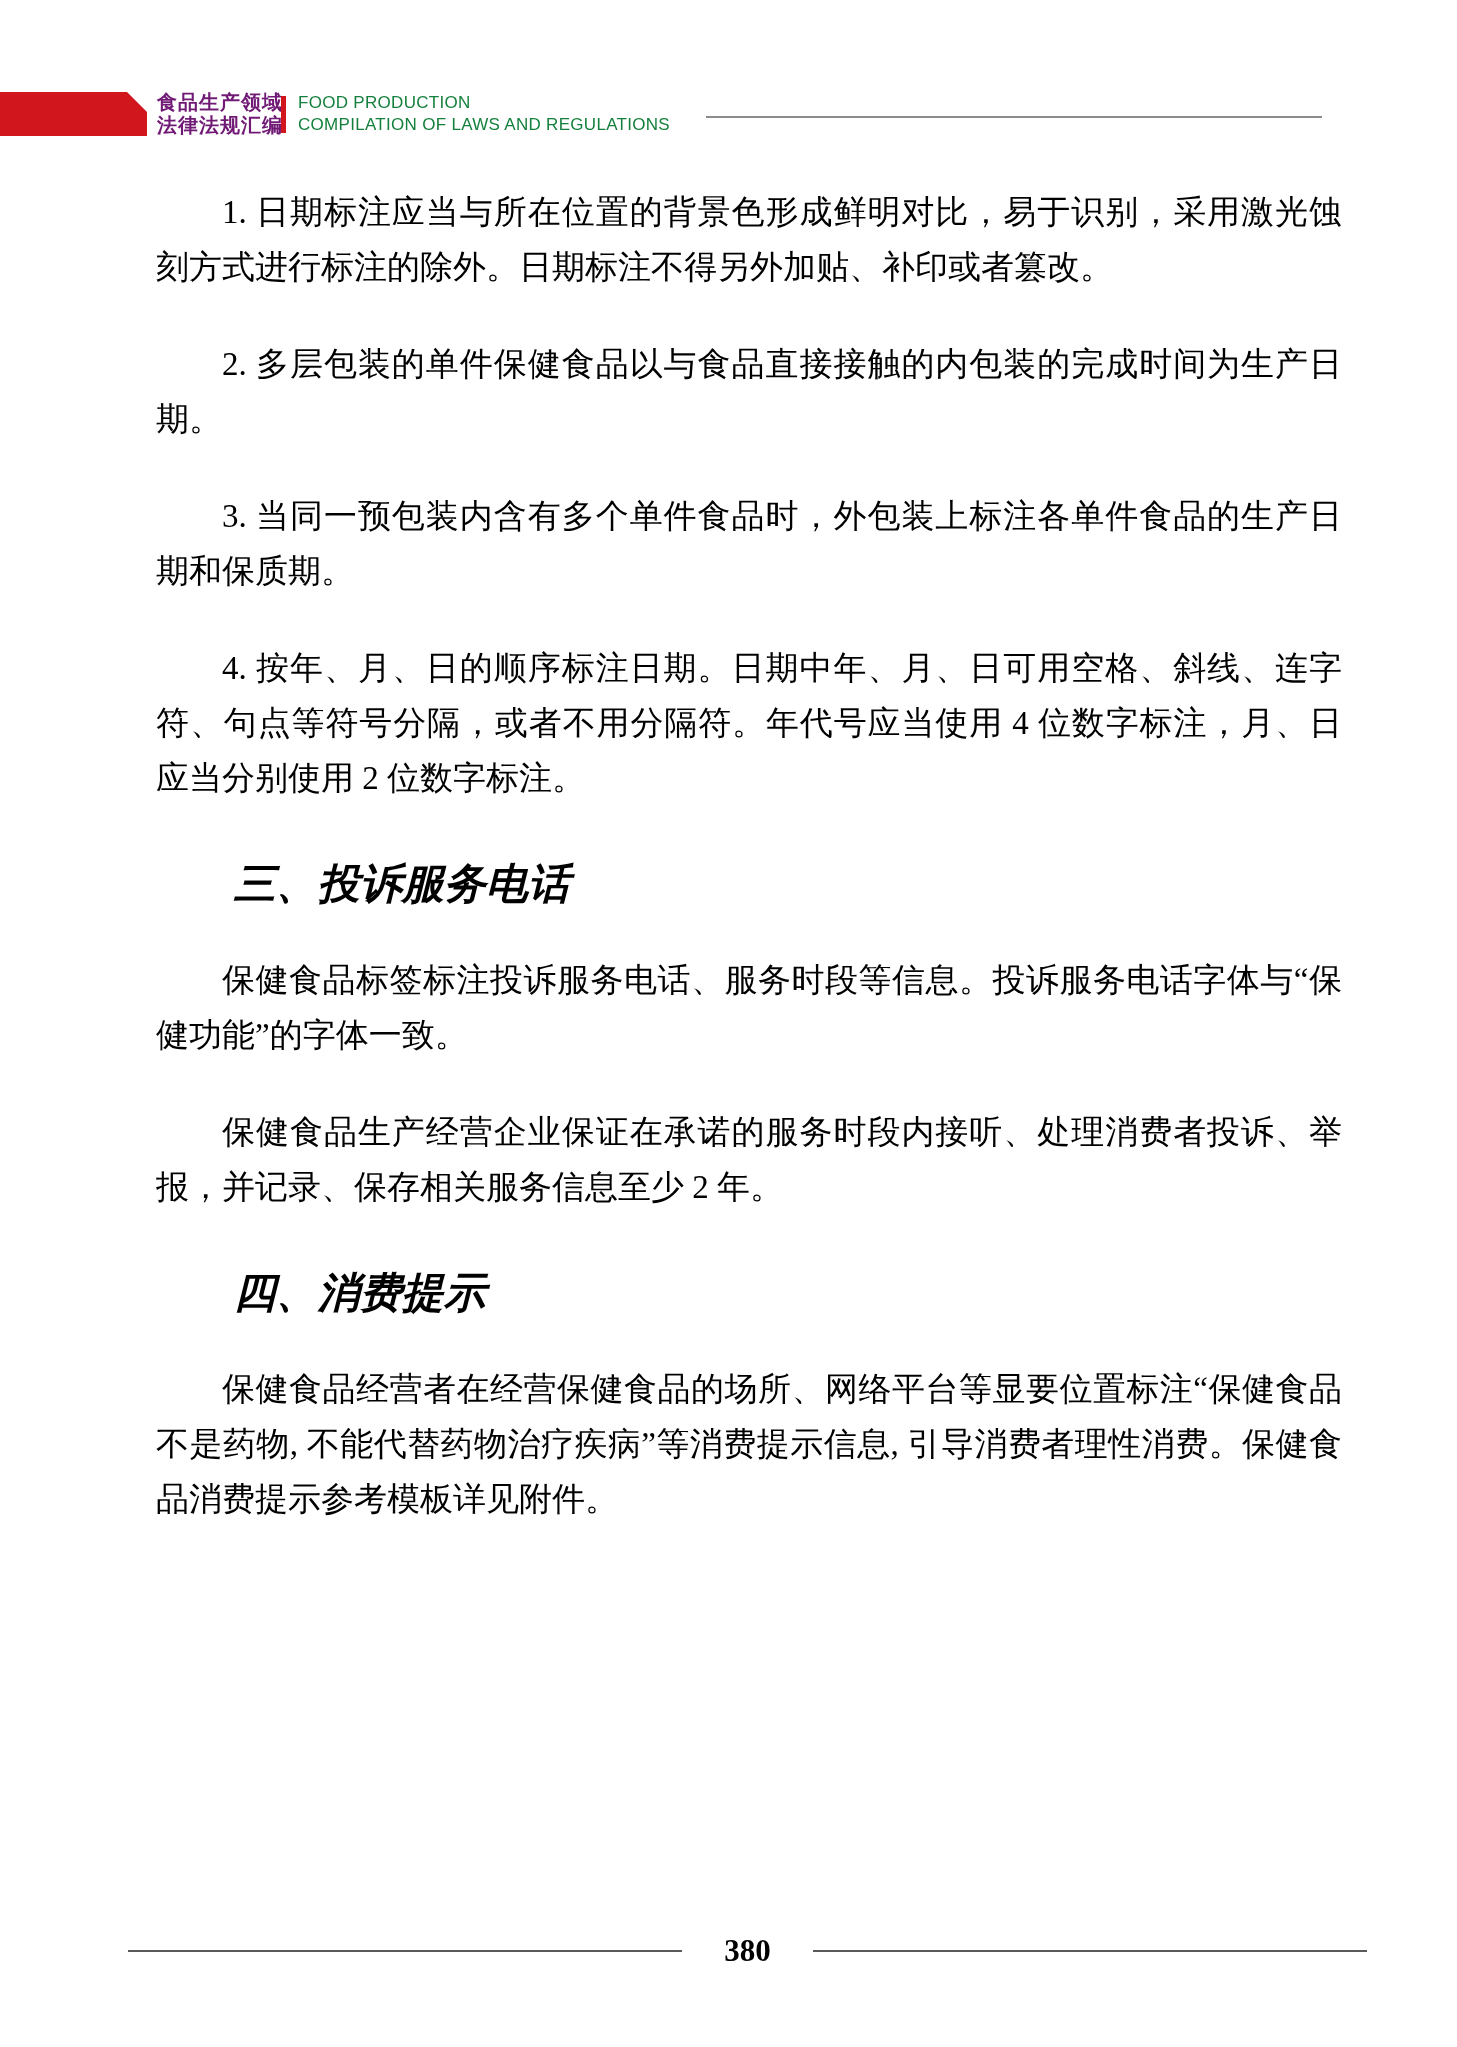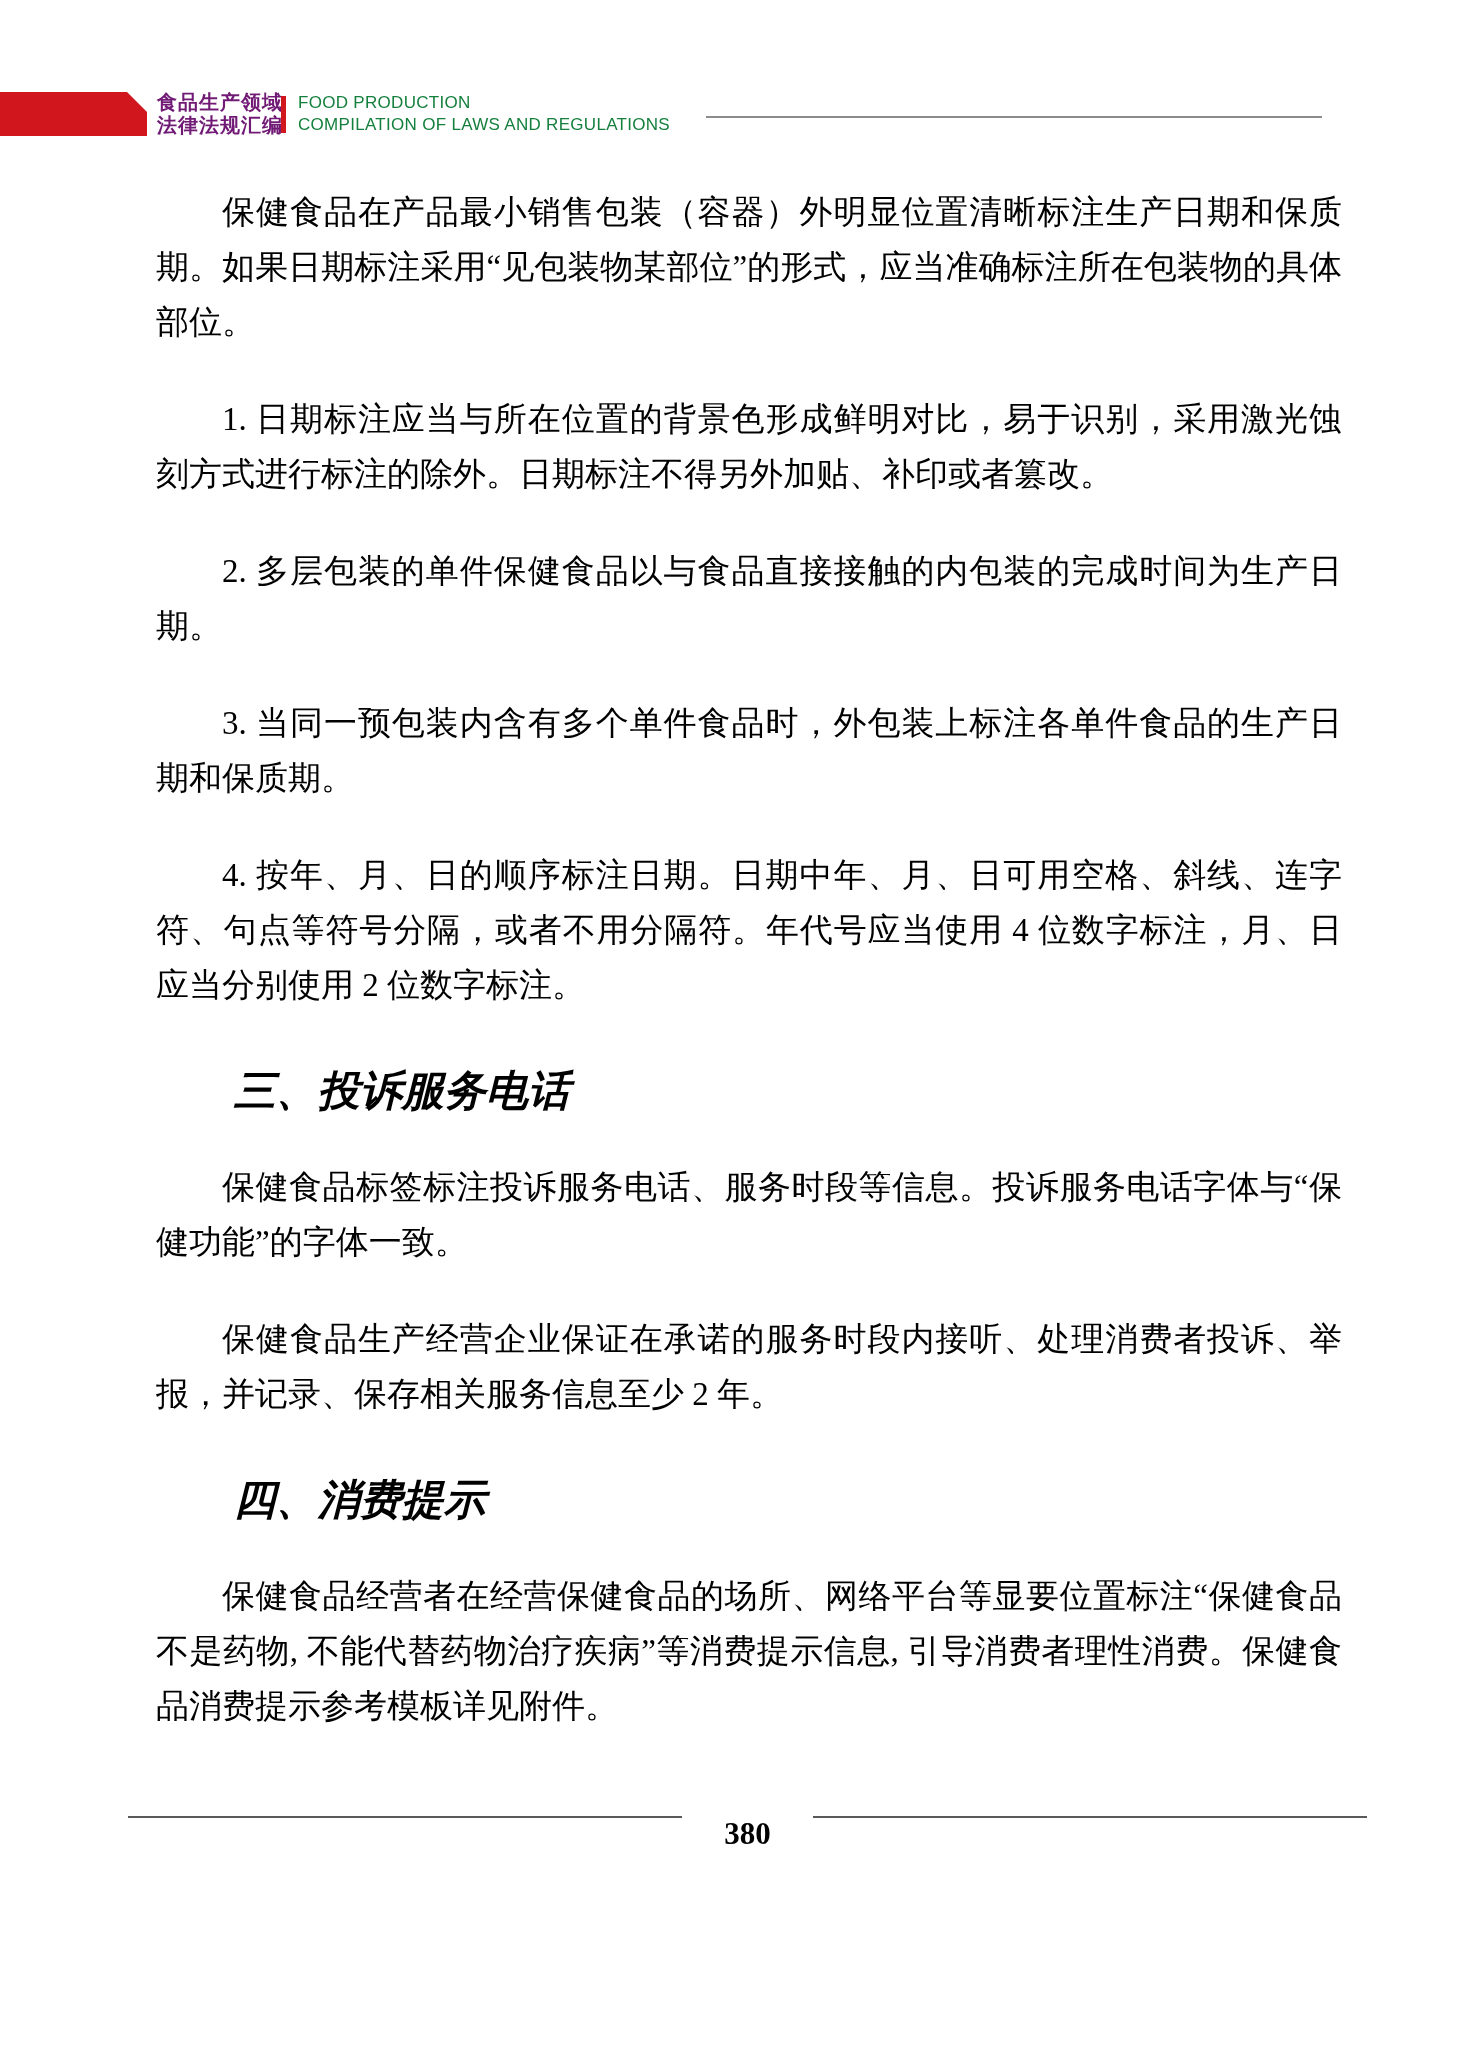--- a/index.html
+++ b/index.html
@@ -63,22 +63,22 @@
     font-weight: bold;
     font-size: 42px;
     line-height: 55px;
     text-indent: 1.85em;
     font-style: italic;
   }
 
   
   .footer {
     position: absolute;
-    left: 128px; right: 90px; top: 1816px;
-    display: flex; align-items: flex-start;
+    left: 128px; right: 90px; top: 1933px;
+    display: flex; align-items: center;
   }
   .footer-rule { flex: 1; height: 2px; background: #5a5a5a; }
   .page-number {
     margin: 0 42px;
     font-family: "Liberation Serif", "DejaVu Serif", serif;
     font-weight: bold;
     font-size: 31px;
     color: #000000;
   }
 </style>
@@ -95,21 +95,20 @@
     </div>
     <div class="brand-divider"></div>
     <div class="brand-en">
       <div>FOOD PRODUCTION</div>
       <div>COMPILATION OF LAWS AND REGULATIONS</div>
     </div>
     <div class="header-rule"></div>
   </div>
 
   <div class="content">
-    <p class="para">保健食品在产品最小销售包装（容器）外明显位置清晰标注生产日期和保质期。如果日期标注采用“见包装物某部位”的形式，应当准确标注所在包装物的具体部位。</p>
     <p class="para">1. 日期标注应当与所在位置的背景色形成鲜明对比，易于识别，采用激光蚀刻方式进行标注的除外。日期标注不得另外加贴、补印或者篡改。</p>
     <p class="para">2. 多层包装的单件保健食品以与食品直接接触的内包装的完成时间为生产日期。</p>
     <p class="para">3. 当同一预包装内含有多个单件食品时，外包装上标注各单件食品的生产日期和保质期。</p>
     <p class="para">4. 按年、月、日的顺序标注日期。日期中年、月、日可用空格、斜线、连字符、句点等符号分隔，或者不用分隔符。年代号应当使用 4 位数字标注，月、日应当分别使用 2 位数字标注。</p>
     <h2 class="section-heading">三、投诉服务电话</h2>
     <p class="para">保健食品标签标注投诉服务电话、服务时段等信息。投诉服务电话字体与“保健功能”的字体一致。</p>
     <p class="para">保健食品生产经营企业保证在承诺的服务时段内接听、处理消费者投诉、举报，并记录、保存相关服务信息至少 2 年。</p>
     <h2 class="section-heading">四、消费提示</h2>
     <p class="para">保健食品经营者在经营保健食品的场所、网络平台等显要位置标注“保健食品不是药物, 不能代替药物治疗疾病”等消费提示信息, 引导消费者理性消费。保健食品消费提示参考模板详见附件。</p>
   </div>

